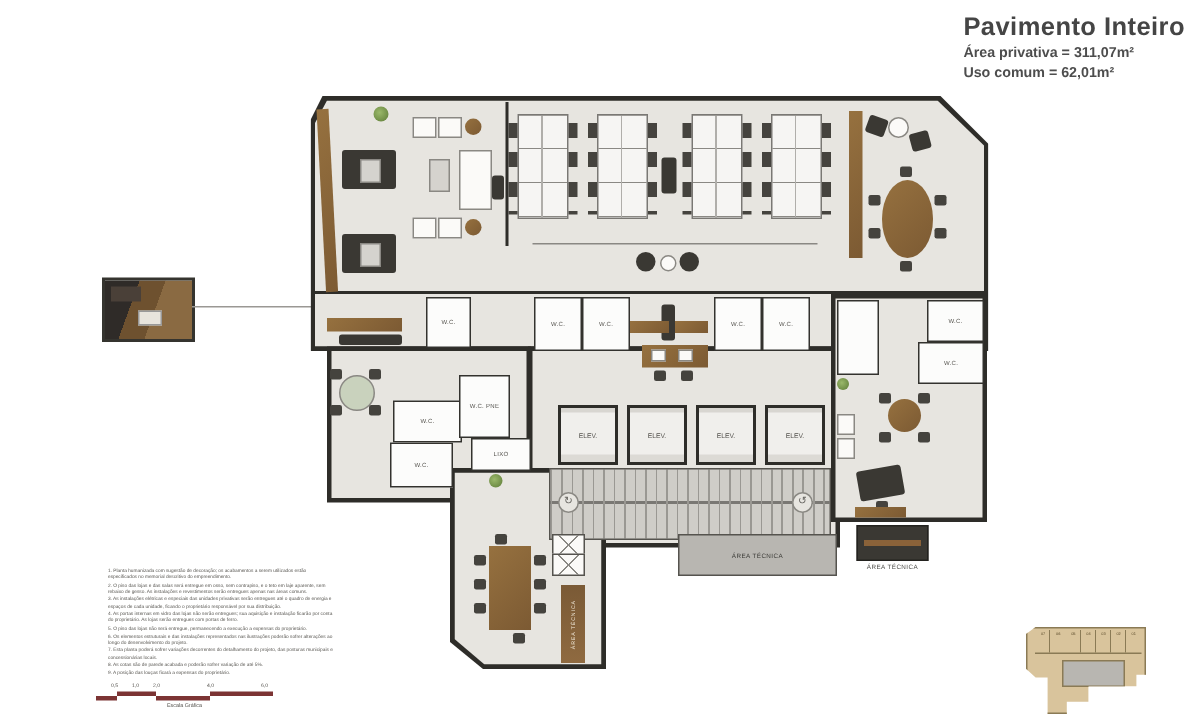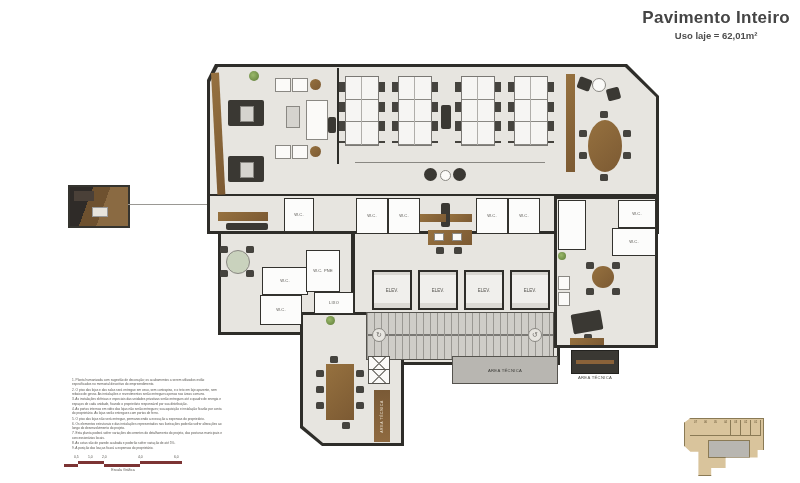--- a/index.html
+++ b/index.html
@@ -1,21 +1,21 @@
 <!DOCTYPE html>
 <html><head>
 <meta charset="utf-8">
 <style>
   html,body{margin:0;padding:0;background:#ffffff;}
   .canvas{position:relative;width:800px;height:483px;background:#ffffff;
           font-family:"Liberation Sans",sans-serif;overflow:hidden;}
   .abs{position:absolute;}
 
   
-  .title-block{position:absolute;right:10px;top:8px;text-align:center;color:#454545;}
+  .title-block{position:absolute;right:10px;top:8px;text-align:left;color:#454545;}
   .title-block .t1{font-size:17px;font-weight:bold;letter-spacing:.3px;}
   .title-block .t2{font-size:15px;font-weight:bold;margin-top:2px;}
   .title-block .t3,.title-block .t4{font-size:9.5px;font-weight:bold;margin-top:2px;color:#4d4d4d;}
 
   
   .thumb{position:absolute;left:68px;top:185px;width:58px;height:39px;border:2px solid #35342f;
          background:linear-gradient(110deg,#2f2b28 0 32%,#6e512f 32% 56%,#8a6a42 56% 100%);}
   .thumb .tbl{position:absolute;left:22px;top:20px;width:14px;height:8px;background:#e8e4dc;border:.5px solid #999;}
   .thumb .shelf{position:absolute;left:4px;top:4px;width:20px;height:10px;background:#4a4038;}
   .connector{position:absolute;left:128px;top:204px;width:80px;height:1px;background:#9a9894;}
@@ -94,21 +94,22 @@
   .kp-units span{flex:1;font-size:2.6px;color:#5a4a2a;text-align:center;line-height:2.6;}
   .kp-core{position:absolute;left:30%;top:38%;width:50%;height:28%;background:#b8b6b1;border:.5px solid #8a7a55;}
 </style>
 </head>
 <body>
 
 <div class="canvas">
 
   <div class="title-block">
     <div class="t1">Pavimento Inteiro</div>
-    <div class="t4">Uso laje = 62,01m²</div>
+    <div class="t3">Área privativa = 311,07m²</div>
+    <div class="t4">Uso comum = 62,01m²</div>
   </div>
 
   <div class="thumb">
     <div class="shelf"></div>
     <div class="tbl"></div>
   </div>
   <div class="connector"></div>
 
   <div class="abs" style="left:0;top:0;width:800px;height:483px;">
 

